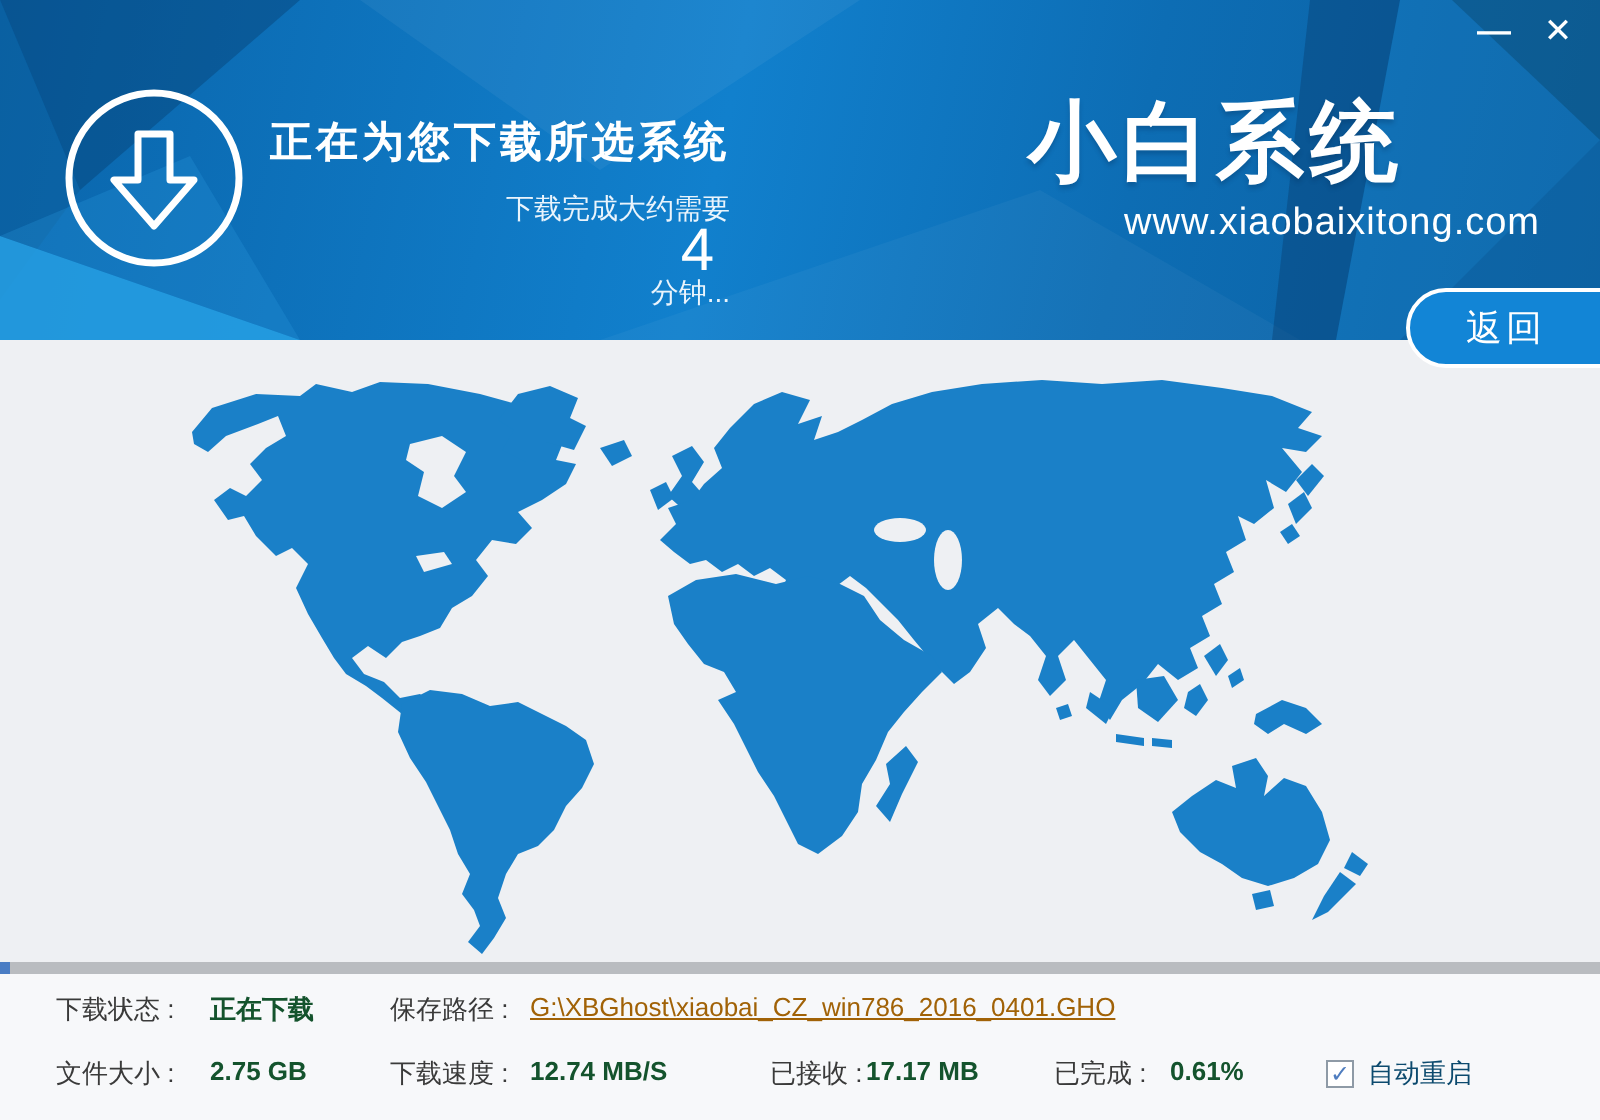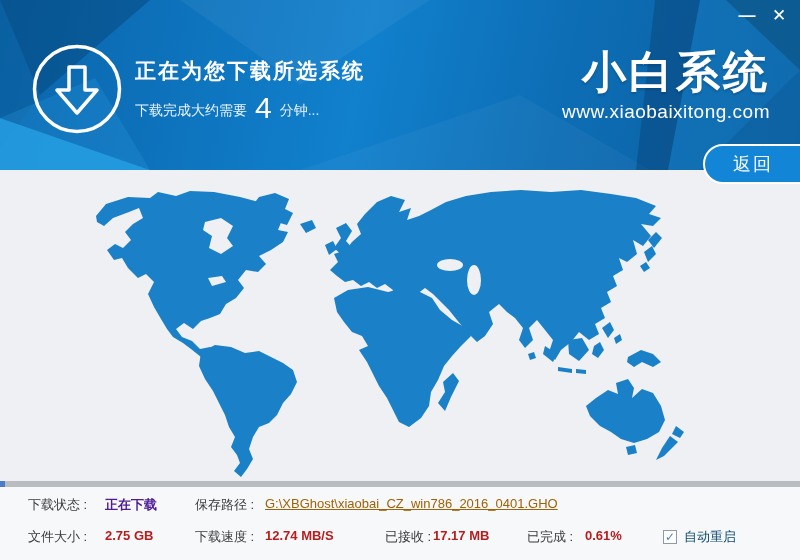--- a/index.html
+++ b/index.html
@@ -19,23 +19,23 @@
   .winbtn{
     position:absolute;top:4px;width:26px;height:24px;color:#fff;
     font-size:17px;line-height:24px;text-align:center;cursor:pointer;
     font-weight:bold;
   }
   #btn-min{right:40px;letter-spacing:0;}
   #btn-close{right:8px;}
   #dl-icon{position:absolute;left:31px;top:43px;}
   #head-text{position:absolute;left:135px;top:57px;color:#fff;}
   #head-title{font-size:21px;font-weight:bold;letter-spacing:2px;}
-  #head-sub{margin-top:11px;font-size:14px;color:#eaf4fc;display:flex;align-items:flex-end;}
+  #head-sub{margin-top:11px;font-size:14px;color:#eaf4fc;display:flex;align-items:flex-end;flex-direction:column;}
   #head-sub .big-num{font-size:30px;line-height:24px;margin:0 8px;font-weight:normal;color:#fff;}
-  #brand{position:absolute;right:30px;top:50px;text-align:right;color:#fff;}
+  #brand{position:absolute;right:30px;top:50px;text-align:left;color:#fff;}
   #brand-logo{font-size:44px;font-weight:900;letter-spacing:3px;line-height:1;
     text-shadow:0 2px 2px rgba(0,40,80,.25);}
   #brand-url{font-size:19px;margin-top:7px;letter-spacing:.5px;margin-left:48px;}
   #back-btn{
     position:absolute;left:703px;top:144px;width:120px;height:40px;z-index:5;
     background:#1285d6;border:2px solid #fff;border-radius:21px;
     color:#fff;font-size:18px;line-height:36px;padding-left:28px;
     letter-spacing:2px;cursor:pointer;
   }
   
@@ -43,22 +43,22 @@
   #map-area svg{display:block;}
   .land{fill:#1a80c8;}
   .sea{fill:#eef0f3;}
   
   #progress-track{position:absolute;left:0;top:481px;width:800px;height:6px;background:#b9bcc0;}
   #progress-fill{height:6px;background:#4a7dc4;width:0;}
   
   #footer{position:absolute;left:0;top:487px;width:800px;height:73px;background:#f7f8fa;font-size:13px;}
   .f-item{position:absolute;white-space:nowrap;}
   .f-label{color:#3a3a3a;}
-  .f-val{color:#b91c1c;font-weight:bold;}
-  .f-status{color:#4c1d95;font-weight:bold;}
+  .f-val{color:#14532d;font-weight:bold;}
+  .f-status{color:#14532d;font-weight:bold;}
   .f-link{color:#a16207;text-decoration:underline;cursor:pointer;font-weight:normal;}
   .row1{top:9px;}
   .row2{top:41px;}
   #chk-wrap{position:absolute;left:663px;top:41px;display:flex;align-items:center;cursor:pointer;}
   #chk-box{
     width:14px;height:14px;background:#fff;border:1px solid #8e9aa6;
     color:#4f7dbf;font-size:12px;line-height:13px;text-align:center;font-weight:bold;
   }
   #chk-label{margin-left:7px;color:#0c4a6e;}
 </style>

